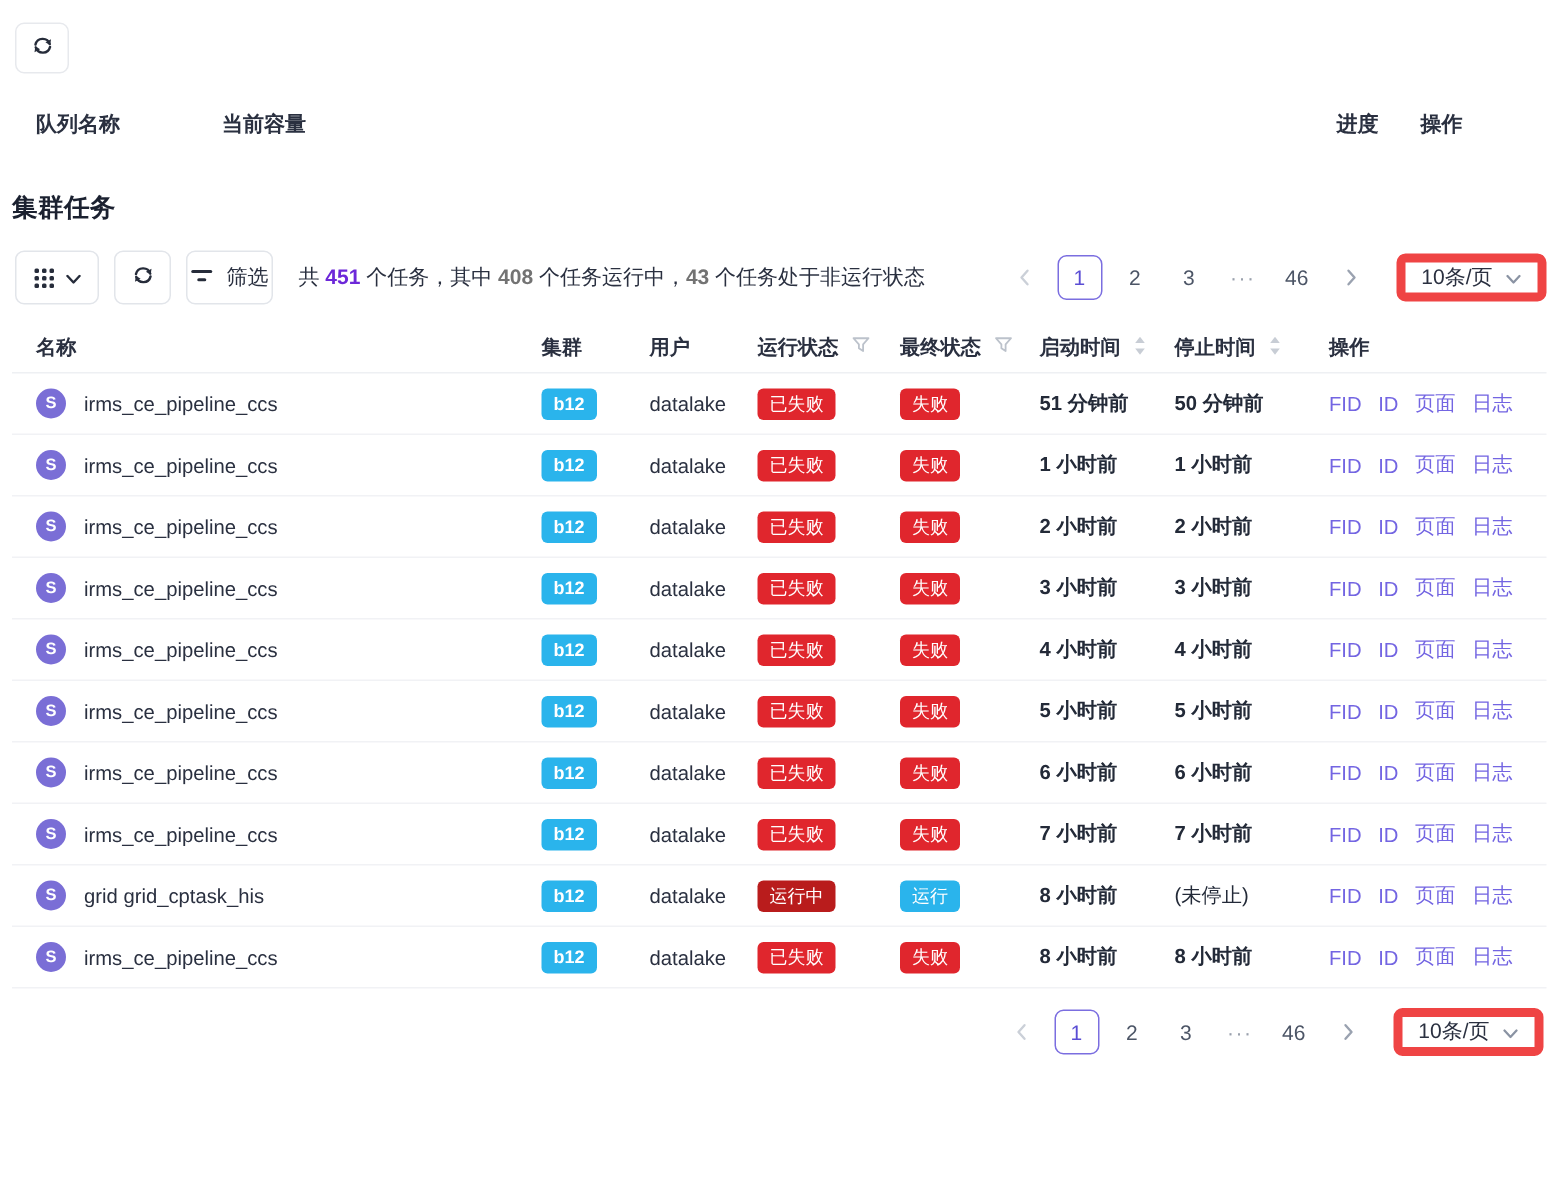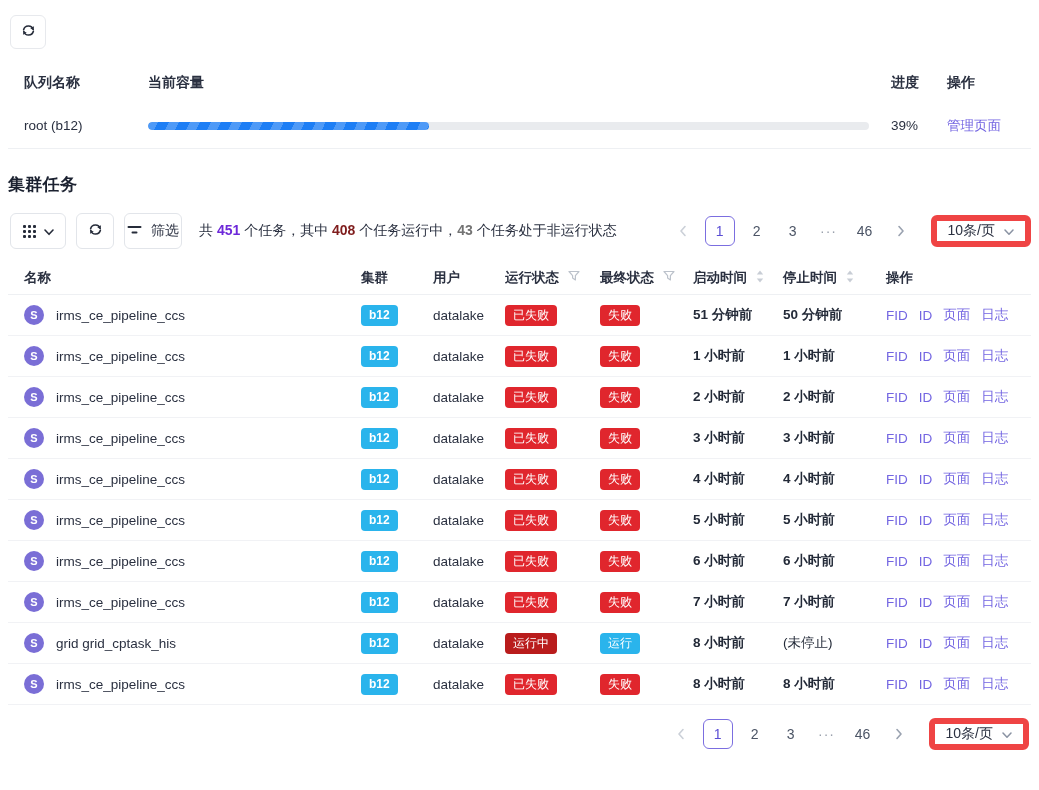--- a/index.html
+++ b/index.html
@@ -35,21 +35,21 @@
   .toolbar { display:flex; align-items:center; margin-top:17px; height:36px; }
   .tool-btn { height:36px; border:1px solid #e2e5ea; border-radius:6px; background:#fff; display:flex;
     align-items:center; justify-content:center; cursor:pointer; }
   .view-btn { width:56px; gap:8px; margin-left:2px; }
   .refresh2 { width:38px; margin-left:10px; }
   .filter-btn { margin-left:10px; padding:0 2px; gap:9px; font-size:14px; color:#2a3040; }
   .grid-icon { width:13px; height:13px; display:grid; grid-template-columns:repeat(3,1fr); gap:2px; }
   .grid-icon i { background:#262c3a; border-radius:1px; }
   .summary { margin-left:17px; white-space:nowrap; }
   .summary .num { font-weight:700; }
-  .n-blue { color:#6d28d9; } .n-green { color:#7f1d1d; } .n-red { color:#737373;text-align:right; }
+  .n-blue { color:#6d28d9; } .n-green { color:#737373; } .n-red { color:#737373;text-align:right; }
   .spacer { flex:1; }
 
   
   .pager { display:flex; align-items:center; }
   .pg { min-width:28px; height:28px; display:flex; align-items:center; justify-content:center;
     margin:0 4px; color:#4c5566; cursor:pointer; font-size:14px; }
   .pg.active { border:1px solid #7b6ee0; border-radius:6px; color:#5a4dd4; width:30px; height:30px; }
   .pg.ellipsis { color:#9aa1ad; letter-spacing:1px; }
   .select { margin-left:12px; height:32px; border:6px solid #ef4444; border-radius:6px; background:#fff;
     display:flex; align-items:center; gap:9px; padding:0 11px; cursor:pointer; font-size:14px; }
@@ -102,30 +102,20 @@
     </span>
   </button>
 
   <div class="res-table">
     <div class="res-head">
       <div class="rc-queue">队列名称</div>
       <div class="rc-cap">当前容量</div>
       <div class="rc-prog">进度</div>
       <div class="rc-act">操作</div>
     </div>
-    <div class="res-row">
-      <div class="rc-queue">root (b12)</div>
-      <div class="rc-cap">
-        <div class="progress-track">
-          <div class="progress-fill" style="width: 39%;"></div>
-        </div>
-      </div>
-      <div class="rc-prog">39%</div>
-      <div class="rc-act"><a class="link">管理页面</a></div>
-    </div>
   </div>
 
   <div class="section-title t2">集群任务</div>
 
   <div class="toolbar">
     <button class="tool-btn view-btn">
       <span class="grid-icon">
           <i></i>
           <i></i>
           <i></i>

